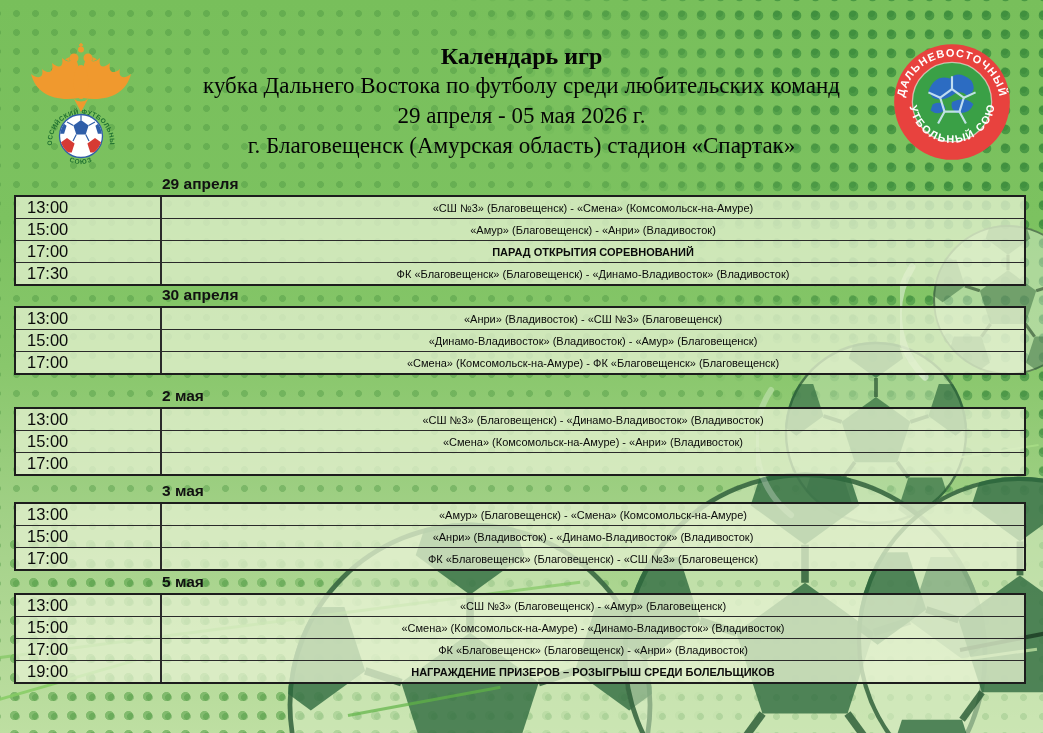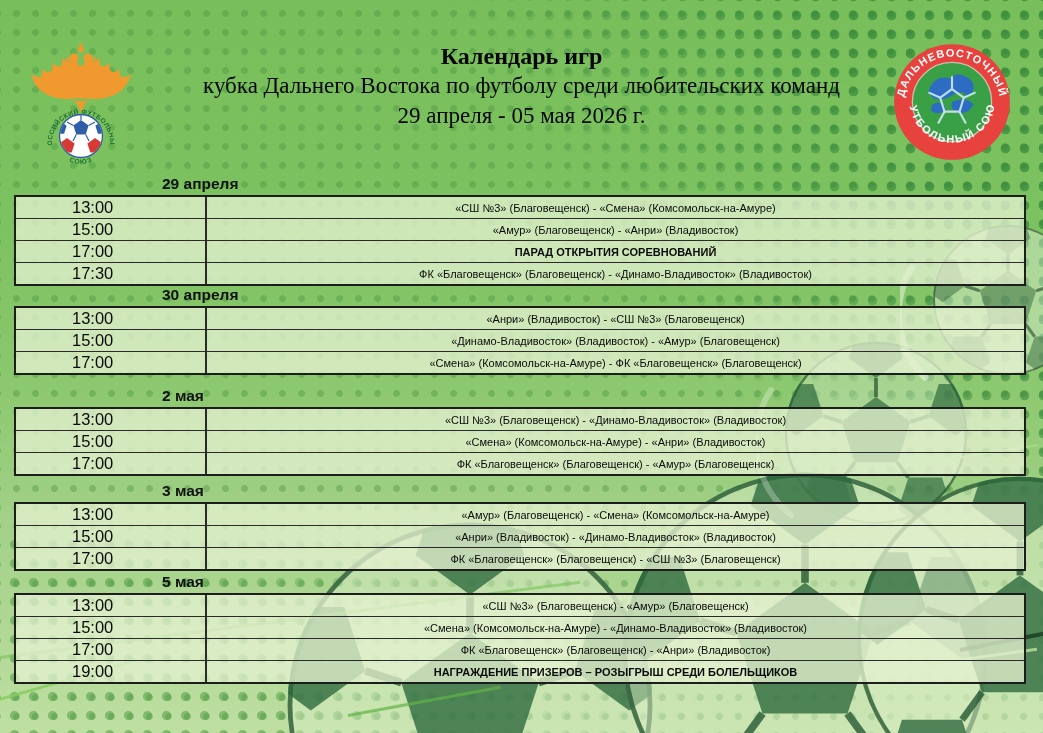--- a/index.html
+++ b/index.html
@@ -55,21 +55,21 @@
 
   
   .sched{position:absolute;left:14px;width:1012px;z-index:5;}
   .s0{top:174px}.s1{top:285px}.s2{top:386px}.s3{top:481px}.s4{top:572px}
   .date-h{margin-left:148px;width:864px;text-align:left;line-height:19px;margin-bottom:2px;
     font-size:15.5px;font-weight:bold;color:#111;}
   .stable{border:2px solid #1d1d1d;background:rgba(228,241,208,0.78);}
   .srow{display:flex;height:21px;border-top:1px solid #2a2a2a;align-items:stretch;}
   .srow:first-child{border-top:none;}
   .cell-time{width:146px;box-sizing:border-box;border-right:2px solid #2a2a2a;display:flex;
-    align-items:center;padding-left:11px;font-size:16.5px;color:#0a0a0a;margin-left:45px;}
+    align-items:center;padding-left:11px;font-size:16.5px;color:#0a0a0a;}
   .cell-match{flex:1;display:flex;align-items:center;justify-content:center;
     font-size:11px;color:#0a0a0a;white-space:nowrap;}
   .special{font-weight:bold;}
 
   .arc-text{font-family:"Liberation Sans",sans-serif;font-weight:bold;fill:#ffffff;}
 </style>
 </head>
 <body>
 
 <div id="poster">
@@ -186,20 +186,21 @@
     </text>
     <text class="arc-text" font-size="10.2" letter-spacing="1.6">
       <textPath href="#dfsBot" startOffset="50%" text-anchor="middle">ФУТБОЛЬНЫЙ СОЮЗ</textPath>
     </text>
   </svg>
 
   <div class="title-block">
     <div class="title-main">Календарь игр</div>
     <div>кубка Дальнего Востока по футболу среди любительских команд</div>
     <div>29 апреля - 05 мая 2026 г.</div>
+    <div>г. Благовещенск (Амурская область) стадион «Спартак»</div>
   </div>
 
   <section class="sched s0">
     <div class="date-h">29 апреля</div>
     <div class="stable">
       <div class="srow">
         <div class="cell-time">13:00</div>
         <div class="cell-match">«СШ №3» (Благовещенск) - «Смена» (Комсомольск-на-Амуре)</div>
       </div>
       <div class="srow">
@@ -241,21 +242,20 @@
       <div class="srow">
         <div class="cell-time">13:00</div>
         <div class="cell-match">«СШ №3» (Благовещенск) - «Динамо-Владивосток» (Владивосток)</div>
       </div>
       <div class="srow">
         <div class="cell-time">15:00</div>
         <div class="cell-match">«Смена» (Комсомольск-на-Амуре) - «Анри» (Владивосток)</div>
       </div>
       <div class="srow">
         <div class="cell-time">17:00</div>
-        <div class="cell-match">ФК «Благовещенск» (Благовещенск) - «Амур» (Благовещенск)</div>
       </div>
     </div>
   </section>
 
   <section class="sched s3">
     <div class="date-h">3 мая</div>
     <div class="stable">
       <div class="srow">
         <div class="cell-time">13:00</div>
         <div class="cell-match">«Амур» (Благовещенск) - «Смена» (Комсомольск-на-Амуре)</div>

